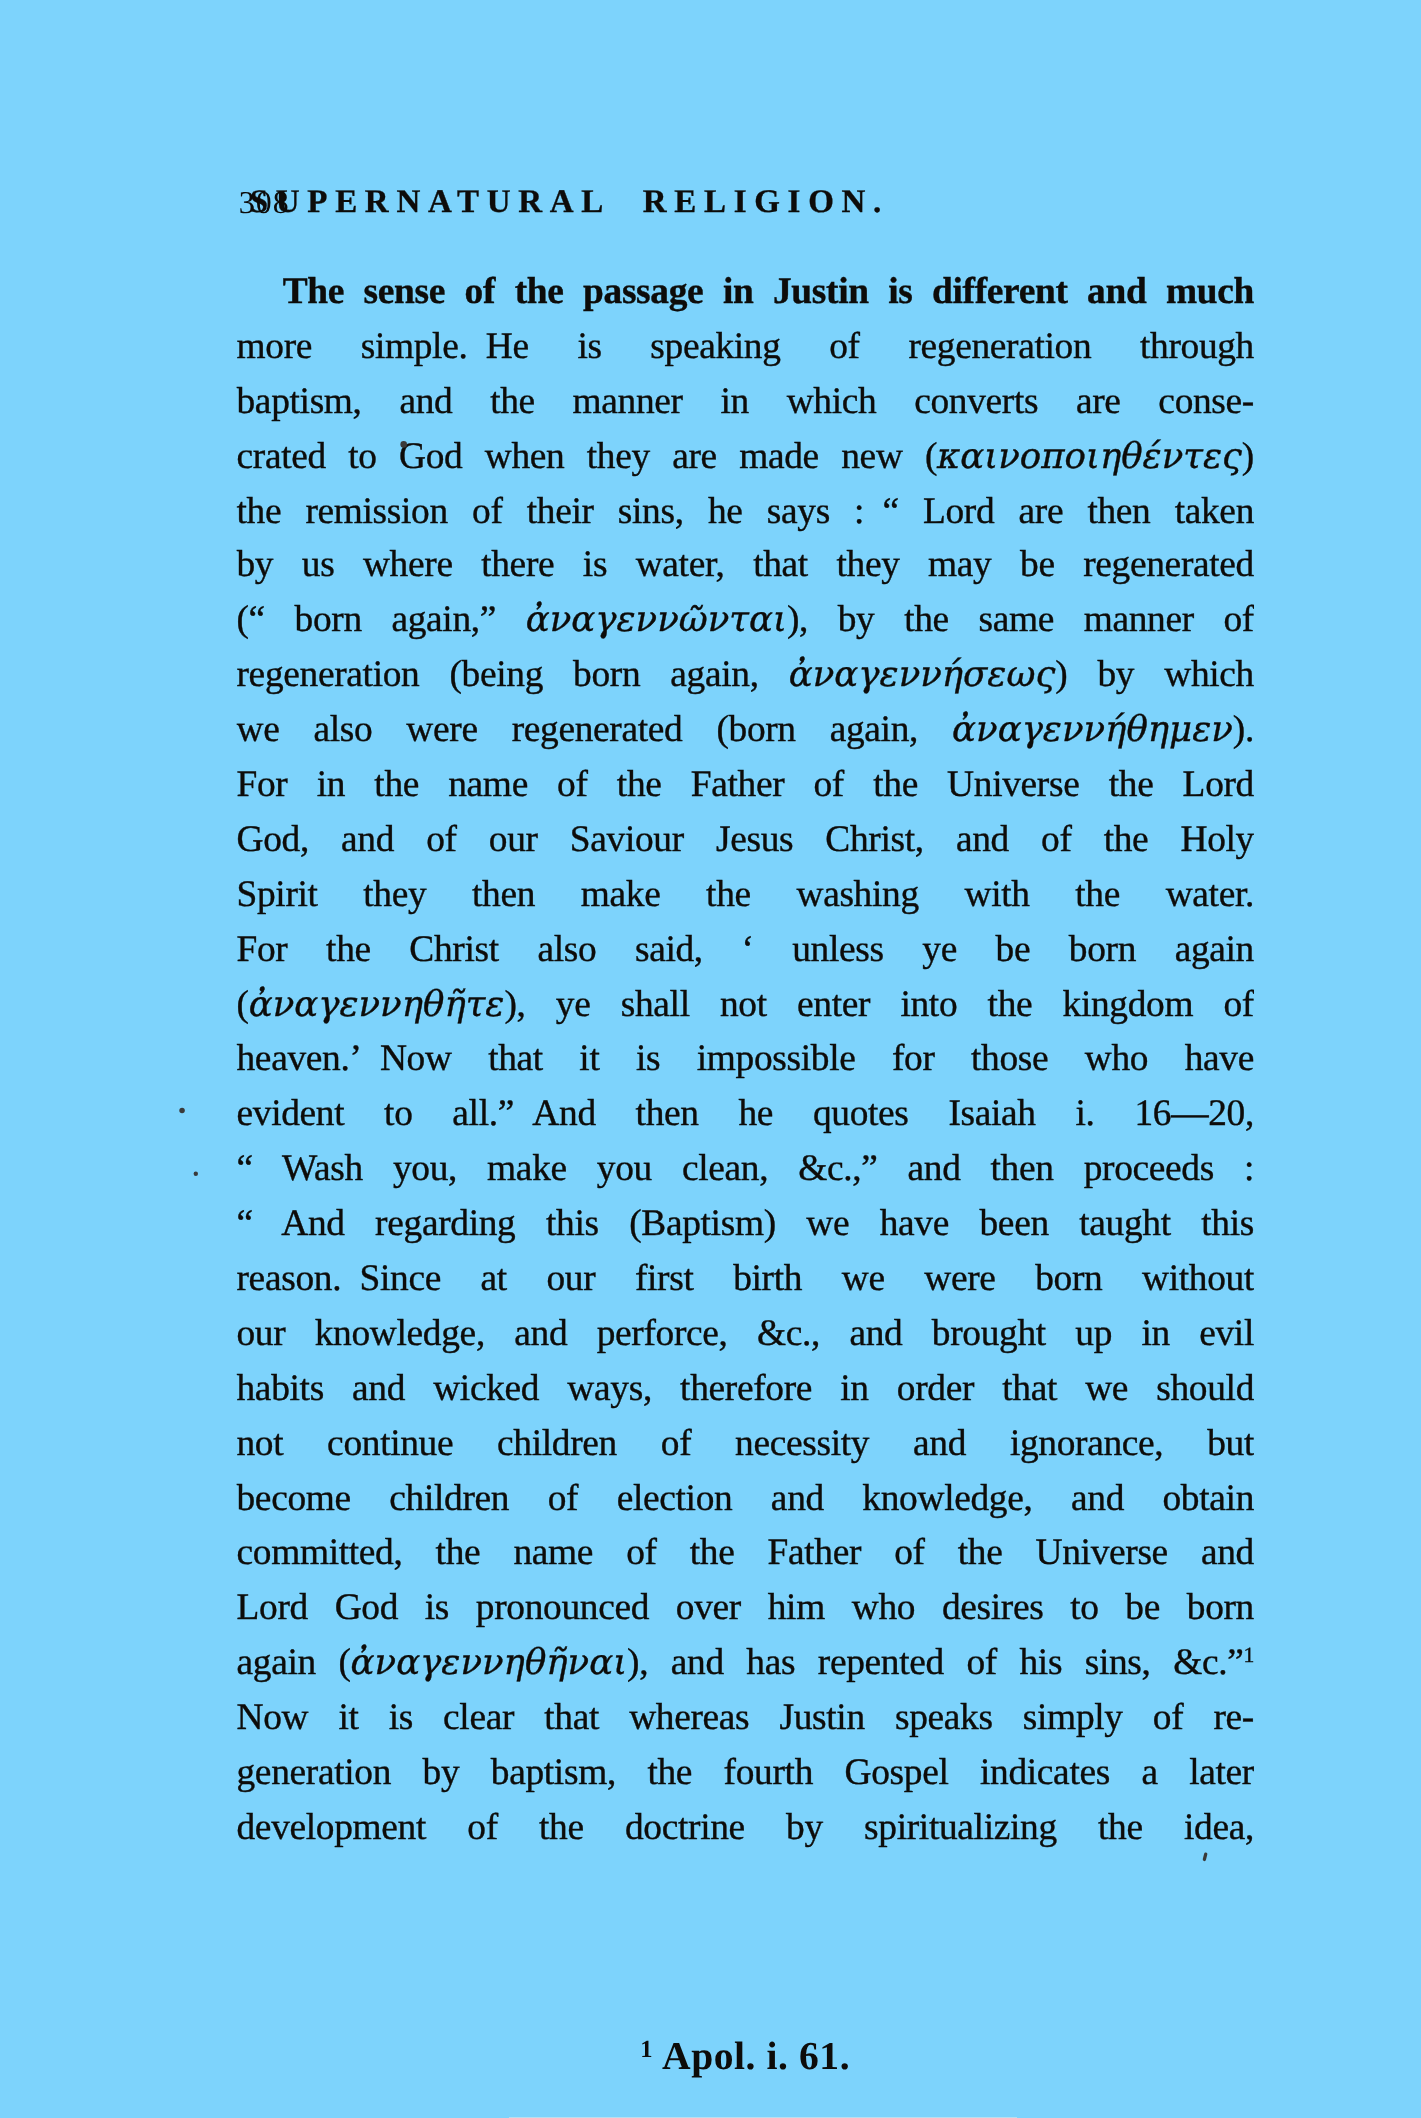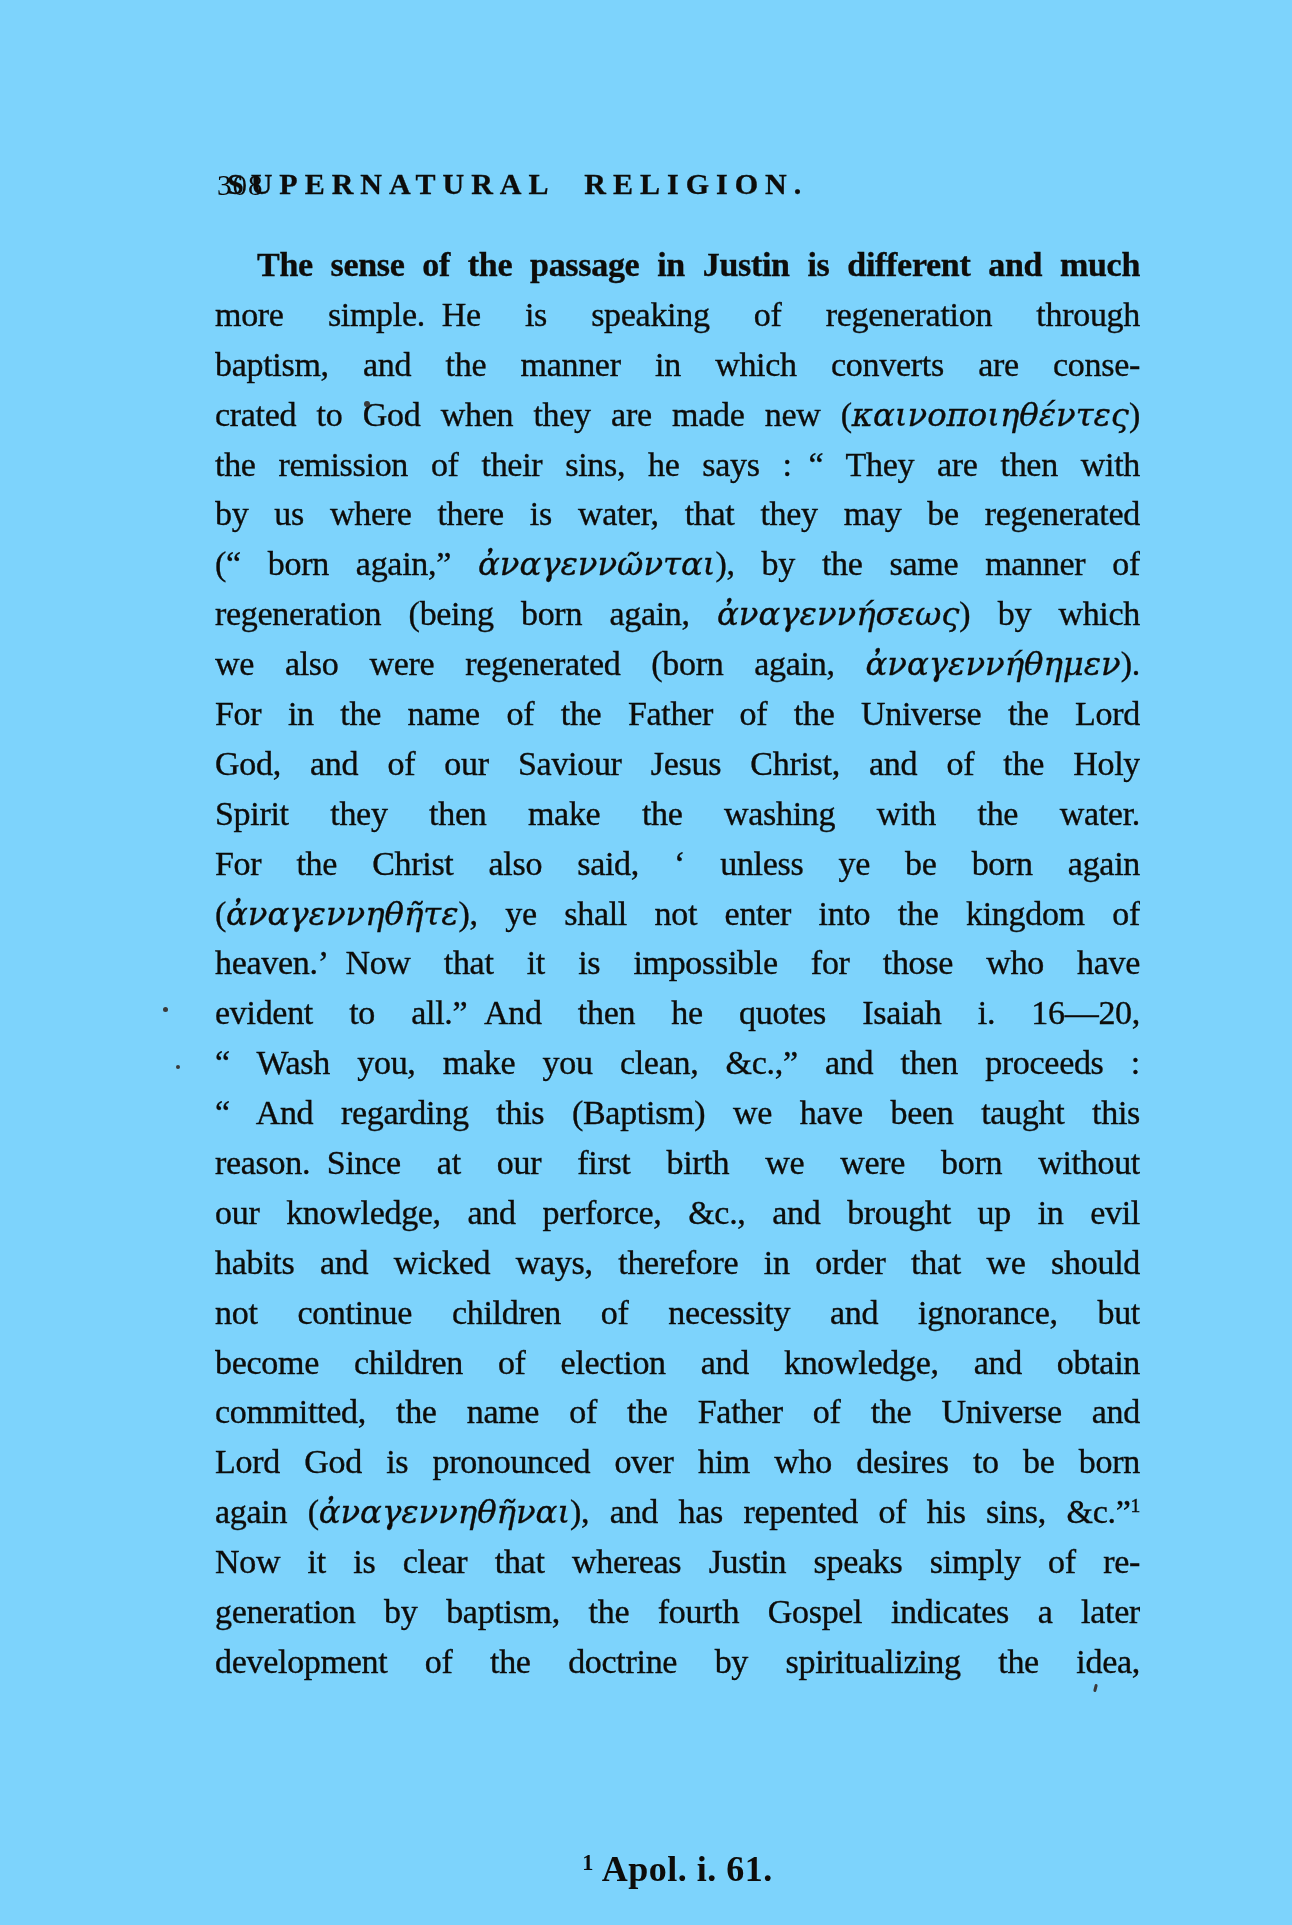--- a/index.html
+++ b/index.html
@@ -94,21 +94,21 @@
 
   <span class="page-number">308</span>
 
   <div class="running-title">SUPERNATURAL RELIGION.</div>
 
   <main class="text-block" id="text-block">
       <div class="line indent"><span>The sense of the passage in Justin is different and much</span></div>
       <div class="line"><span>more simple. He is speaking of regeneration through</span></div>
       <div class="line"><span>baptism, and the manner in which converts are conse-</span></div>
       <div class="line"><span>crated to God when they are made new (</span><span class="greek">καινοποιηθέντες</span><span>)</span></div>
-      <div class="line"><span>the remission of their sins, he says : “ They are then with</span></div>
+      <div class="line"><span>the remission of their sins, he says : “ Lord are then taken</span></div>
       <div class="line"><span>by us where there is water, that they may be regenerated</span></div>
       <div class="line"><span>(“ born again,” </span><span class="greek">ἀναγεννῶνται</span><span>), by the same manner of</span></div>
       <div class="line"><span>regeneration (being born again, </span><span class="greek">ἀναγεννήσεως</span><span>) by which</span></div>
       <div class="line"><span>we also were regenerated (born again, </span><span class="greek">ἀναγεννήθημεν</span><span>).</span></div>
       <div class="line"><span>For in the name of the Father of the Universe the Lord</span></div>
       <div class="line"><span>God, and of our Saviour Jesus Christ, and of the Holy</span></div>
       <div class="line"><span>Spirit they then make the washing with the water.</span></div>
       <div class="line"><span>For the Christ also said, ‘ unless ye be born again</span></div>
       <div class="line"><span>(</span><span class="greek">ἀναγεννηθῆτε</span><span>), ye shall not enter into the kingdom of</span></div>
       <div class="line"><span>heaven.’ Now that it is impossible for those who have</span></div>

